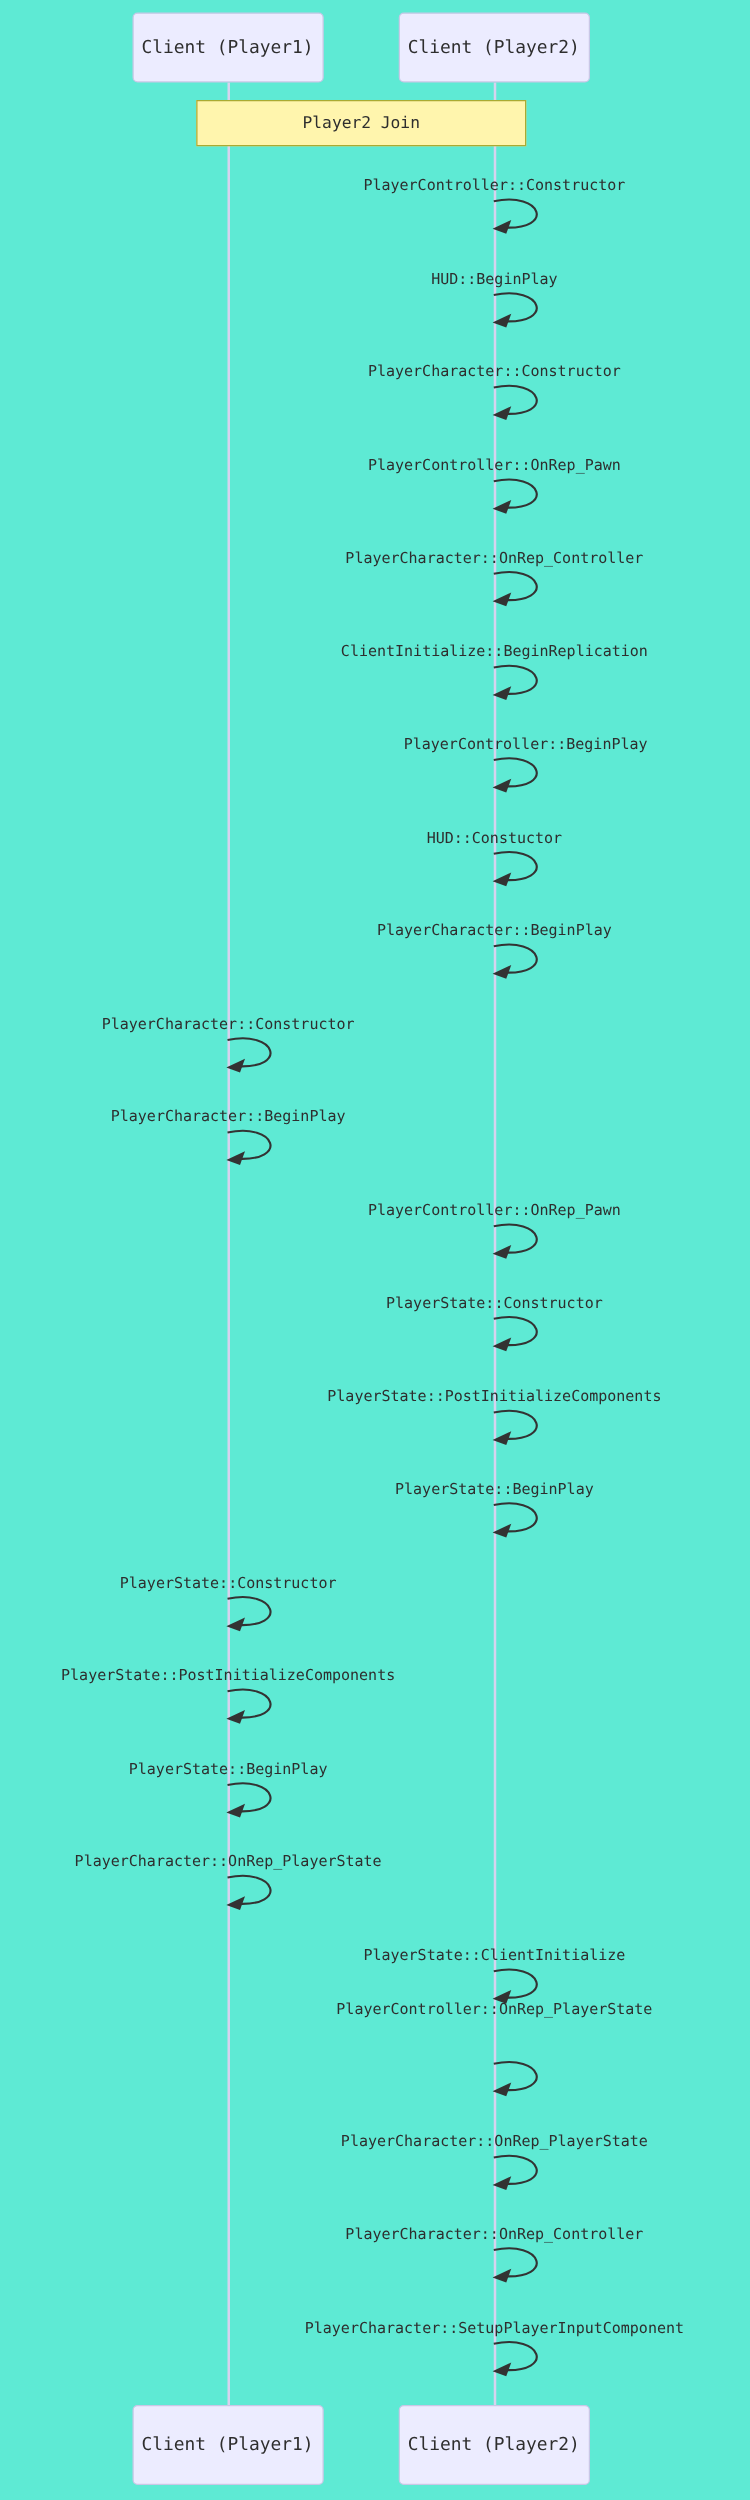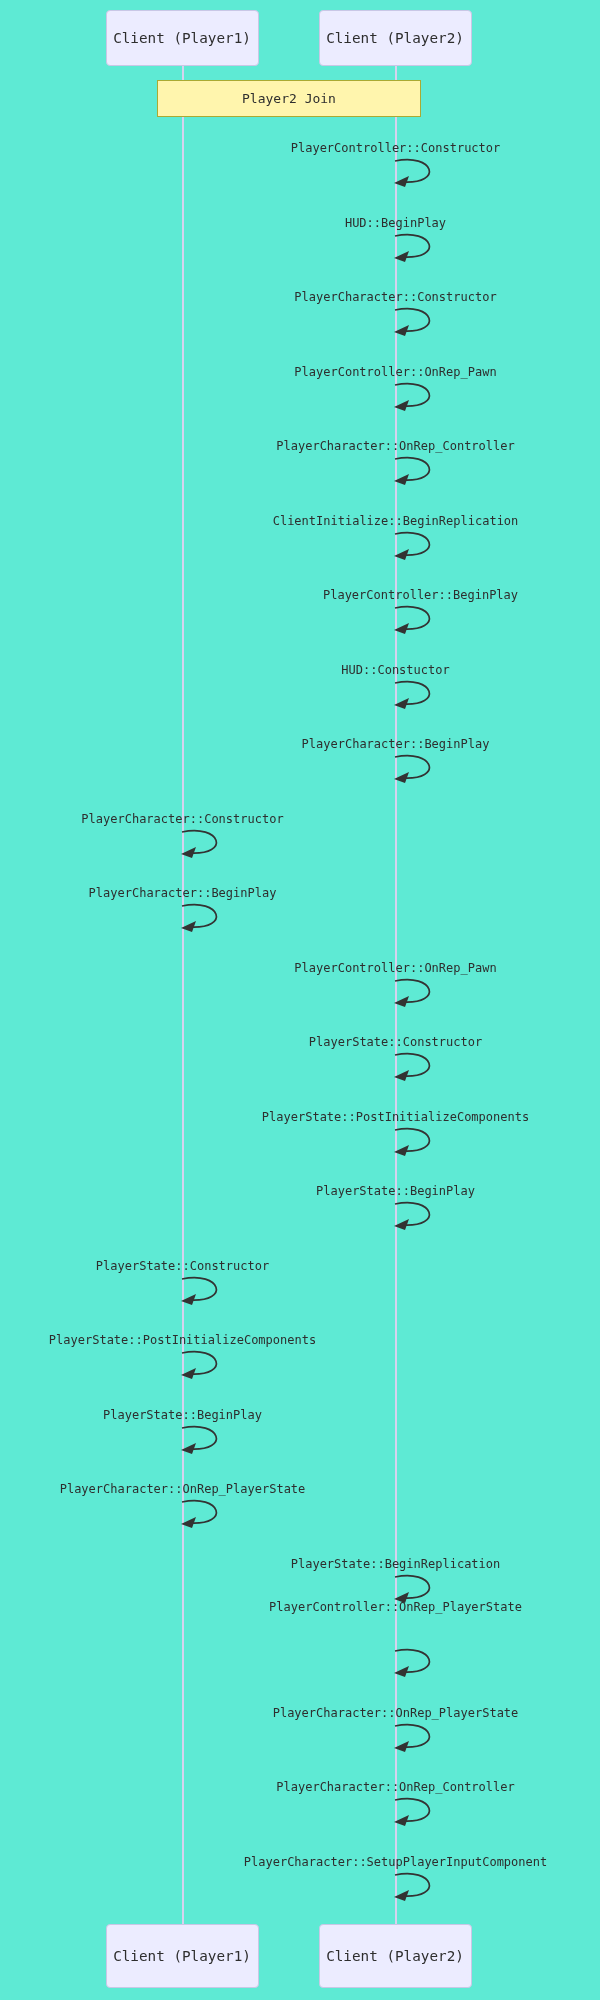--- a/index.html
+++ b/index.html
@@ -175,21 +175,21 @@
       <div class="msg-label" style="left: 182.5px; top: 1407.5px;">PlayerState::BeginPlay</div>
       <div class="loop-wrap" style="left: 181px; top: 1421.5px;"><svg width="52" height="36" viewBox="0 0 52 36" xmlns="http://www.w3.org/2000/svg">
           <path d="M 1 6 C 40 -2, 50 29, 9 27" fill="none" stroke="#333333" stroke-width="1.7"></path>
           <polygon points="0,28 15,21 11,32" fill="#333333"></polygon>
         </svg></div>
       <div class="msg-label" style="left: 182.5px; top: 1482px;">PlayerCharacter::OnRep_PlayerState</div>
       <div class="loop-wrap" style="left: 181px; top: 1496px;"><svg width="52" height="36" viewBox="0 0 52 36" xmlns="http://www.w3.org/2000/svg">
           <path d="M 1 6 C 40 -2, 50 29, 9 27" fill="none" stroke="#333333" stroke-width="1.7"></path>
           <polygon points="0,28 15,21 11,32" fill="#333333"></polygon>
         </svg></div>
-      <div class="msg-label" style="left: 395.5px; top: 1556.5px;">PlayerState::BeginReplication</div>
+      <div class="msg-label" style="left: 395.5px; top: 1556.5px;">PlayerState::ClientInitialize</div>
       <div class="loop-wrap" style="left: 394px; top: 1570.5px;"><svg width="52" height="36" viewBox="0 0 52 36" xmlns="http://www.w3.org/2000/svg">
           <path d="M 1 6 C 40 -2, 50 29, 9 27" fill="none" stroke="#333333" stroke-width="1.7"></path>
           <polygon points="0,28 15,21 11,32" fill="#333333"></polygon>
         </svg></div>
       <div class="msg-label" style="left: 395.5px; top: 1600px;">PlayerController::OnRep_PlayerState</div>
       <div class="loop-wrap" style="left: 394px; top: 1645px;"><svg width="52" height="36" viewBox="0 0 52 36" xmlns="http://www.w3.org/2000/svg">
           <path d="M 1 6 C 40 -2, 50 29, 9 27" fill="none" stroke="#333333" stroke-width="1.7"></path>
           <polygon points="0,28 15,21 11,32" fill="#333333"></polygon>
         </svg></div>
       <div class="msg-label" style="left: 395.5px; top: 1705.5px;">PlayerCharacter::OnRep_PlayerState</div>

